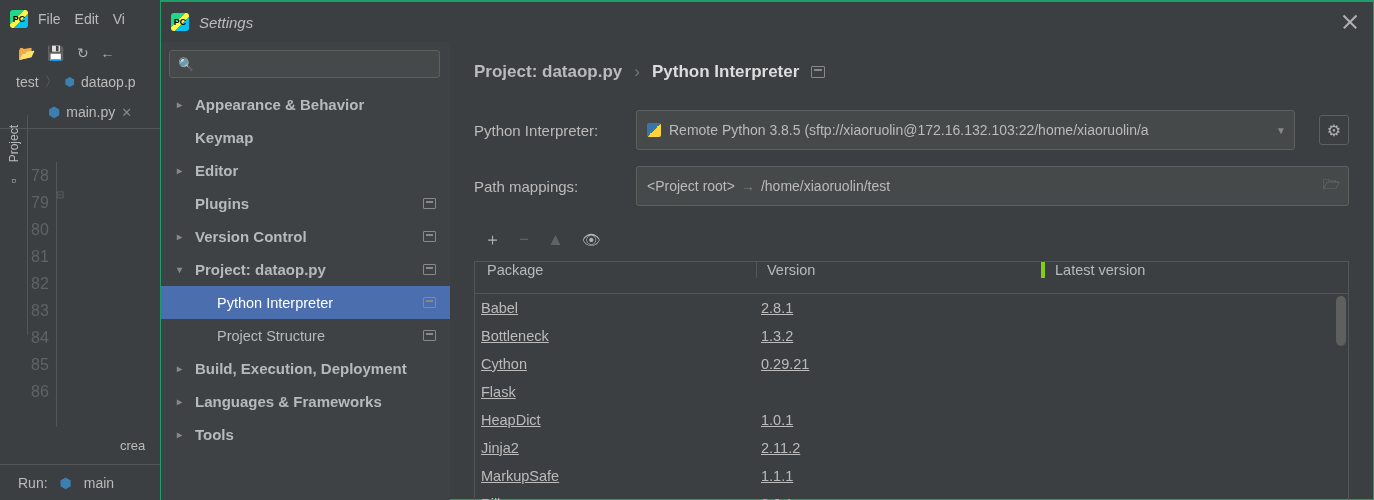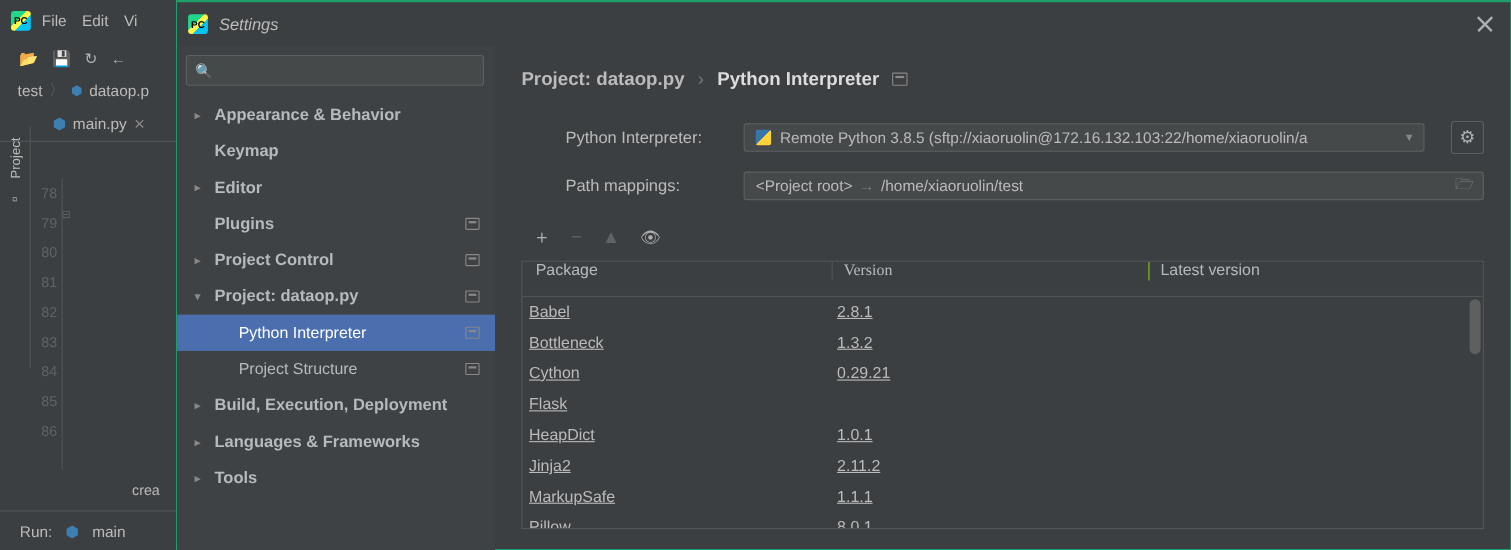--- a/index.html
+++ b/index.html
@@ -13,21 +13,21 @@
 .toolbar { height: 30px; display: flex; align-items: center; gap: 12px; padding-left: 18px; }
 .tool-icon { color: #afb1b3; font-size: 14px; }
 .breadcrumb { height: 28px; display: flex; align-items: center; padding-left: 16px; gap: 6px; font-size: 14px; }
 .breadcrumb .sep { color: #666; }
 .breadcrumb .py-icon { color: #3c7fb1; font-size: 12px; }
 .editor-tab { height: 33px; display: flex; align-items: center; padding-left: 48px; gap: 6px; font-size: 14px; border-bottom: 1px solid #515658; }
 .editor-tab .close { color: #888; font-size: 13px; }
 .sidebar-proj { position: absolute; left: 0; top: 115px; width: 28px; height: 220px; border-right: 1px solid #515658; }
 .sidebar-proj .vlabel { writing-mode: vertical-lr; transform: rotate(180deg); color: #bbb; font-size: 12px; margin: 10px auto; }
 .sidebar-proj .folder { color: #afb1b3; font-size: 14px; margin-top: 8px; text-align: center; }
-.gutter { position: absolute; left: 28px; top: 162px; width: 28px; text-align: right; color: #606366; font-size: 13px; line-height: 27px; padding-right: 4px; }
+.gutter { position: absolute; left: 28px; top: 162px; width: 28px; text-align: center; color: #606366; font-size: 16px; line-height: 27px; padding-right: 4px; }
 .editor-area { position: absolute; left: 56px; top: 162px; width: 75px; border-left: 1px solid #515658; height: 265px; }
 .fold-mark { color: #606366; position: absolute; left: 56px; top: 189px; font-size: 10px; }
 .status-create { position: absolute; left: 120px; top: 438px; color: #bbb; font-size: 13px; }
 .run-bar { position: absolute; left: 0; bottom: 0; width: 160px; height: 36px; border-top: 1px solid #515658; display: flex; align-items: center; padding-left: 18px; gap: 12px; font-size: 14px; }
 
 
 .settings-dialog { position: absolute; top: 0; left: 160px; width: 1214px; height: 500px; background: #3c3f41; border: 1px solid #1c9f6a; border-top: 2px solid #1c9f6a; }
 .dialog-titlebar { height: 40px; display: flex; align-items: center; padding-left: 10px; gap: 10px; position: relative; }
 .dialog-title { font-size: 15px; color: #bbbbbb; font-style: italic; }
 .close-btn { position: absolute; right: 16px; top: 12px; width: 16px; height: 16px; }
@@ -48,38 +48,38 @@
 .nav-item .badge { position: absolute; right: 14px; width: 13px; height: 11px; border: 1px solid #888; border-radius: 1px; }
 .nav-item .badge::after { content: ''; position: absolute; left:2px; right:2px; top:2px; height: 2px; background:#888; }
 
 .settings-main { flex: 1; padding: 20px 24px 0 24px; position: relative; }
 .crumb-head { display: flex; align-items: center; gap: 12px; font-size: 17px; color: #bbbbbb; font-weight: 600; margin-bottom: 28px; }
 .crumb-head .chev2 { color: #777; font-weight: 400; }
 .crumb-head .active { color: #dcdcdc; }
 .crumb-head .cbadge { width: 14px; height: 12px; border: 1px solid #888; border-radius: 1px; position: relative; }
 .crumb-head .cbadge::after { content:''; position:absolute; left:2px; right:2px; top:2px; height:2px; background:#888; }
 
-.field-row { display: flex; align-items: center; margin-bottom: 16px; gap: 16px; margin-left: 40px; }
+.field-row { display: flex; align-items: center; margin-bottom: 16px; gap: 16px; }
 .field-label { width: 146px; font-size: 15px; color: #bbbbbb; }
-.field-input { flex: 1; height: 26px; background: #45494a; border: 1px solid #5e6060; border-radius: 3px; display: flex; align-items: center; padding: 0 10px; font-size: 14px; color: #bbbbbb; position: relative; overflow: hidden; }
+.field-input { flex: 1; height: 40px; background: #45494a; border: 1px solid #5e6060; border-radius: 3px; display: flex; align-items: center; padding: 0 10px; font-size: 14px; color: #bbbbbb; position: relative; overflow: hidden; }
 .field-input .py-ico { width: 14px; height: 14px; margin-right: 8px; background: linear-gradient(135deg, #3776ab 50%, #ffd43b 50%); border-radius: 2px; flex-shrink: 0; }
 .field-input .arrow { color: #808080; margin: 0 6px; }
 .field-input .dd { position: absolute; right: 8px; color: #888; font-size: 10px; }
 .field-input .folder-ic { position: absolute; right: 8px; color: #808080; font-size: 14px; }
 .gear-btn { width: 30px; height: 30px; border: 1px solid #5e6060; border-radius: 3px; display: flex; align-items: center; justify-content: center; color: #afb1b3; font-size: 16px; margin-left: 8px; }
 
 .pkg-toolbar { display: flex; gap: 18px; padding: 6px 10px 10px 10px; margin-top: 14px; align-items: center; }
 .pkg-tool { color: #afb1b3; font-size: 17px; }
 .pkg-tool.dim { color: #606366; }
 .pkg-tool.eye { font-size: 15px; }
 
 .pkg-table { border: 1px solid #515658; overflow: hidden; position: relative; }
 .pkg-head { display: flex; background: #3c3f41; border-bottom: 1px solid #515658; height: 32px; align-items: flex-start; color: #b7babc; font-size: 14.5px; }
 .pkg-head .c1 { width: 282px; padding-left: 12px; border-right: 1px solid #515658; }
-.pkg-head .c2 { width: 288px; padding-left: 10px; border-right: 1px solid #84cc16; font-family: Liberation Serif, serif; }
+.pkg-head .c2 { width: 288px; padding-left: 10px; border-right: 4px solid #84cc16; }
 .pkg-head .c3 { flex: 1; padding-left: 10px; }
 .pkg-body { height: 210px; overflow: hidden; position: relative; }
 .pkg-row { display: flex; height: 28px; align-items: center; font-size: 14.5px; color: #bbbbbb; text-decoration: underline; }
 .pkg-row .c1 { width: 282px; padding-left: 6px; }
 .pkg-row .c2 { width: 288px; padding-left: 4px; }
 .pkg-scroll { position: absolute; right: 2px; top: 2px; width: 10px; height: 50px; background: #5e6060; border-radius: 5px; }
 </style>
 </head>
 <body>
 
@@ -156,21 +156,21 @@
             <span class="chev">▸</span>
             <span>Editor</span>
           </div>
           <div class="nav-item">
             <span class="noch"></span>
             <span>Plugins</span>
             <span class="badge"></span>
           </div>
           <div class="nav-item">
             <span class="chev">▸</span>
-            <span>Project Control</span>
+            <span>Version Control</span>
             <span class="badge"></span>
           </div>
           <div class="nav-item">
             <span class="chev">▾</span>
             <span>Project: dataop.py</span>
             <span class="badge"></span>
           </div>
           <div class="nav-item sub selected">
             <span>Python Interpreter</span>
             <span class="badge"></span>

